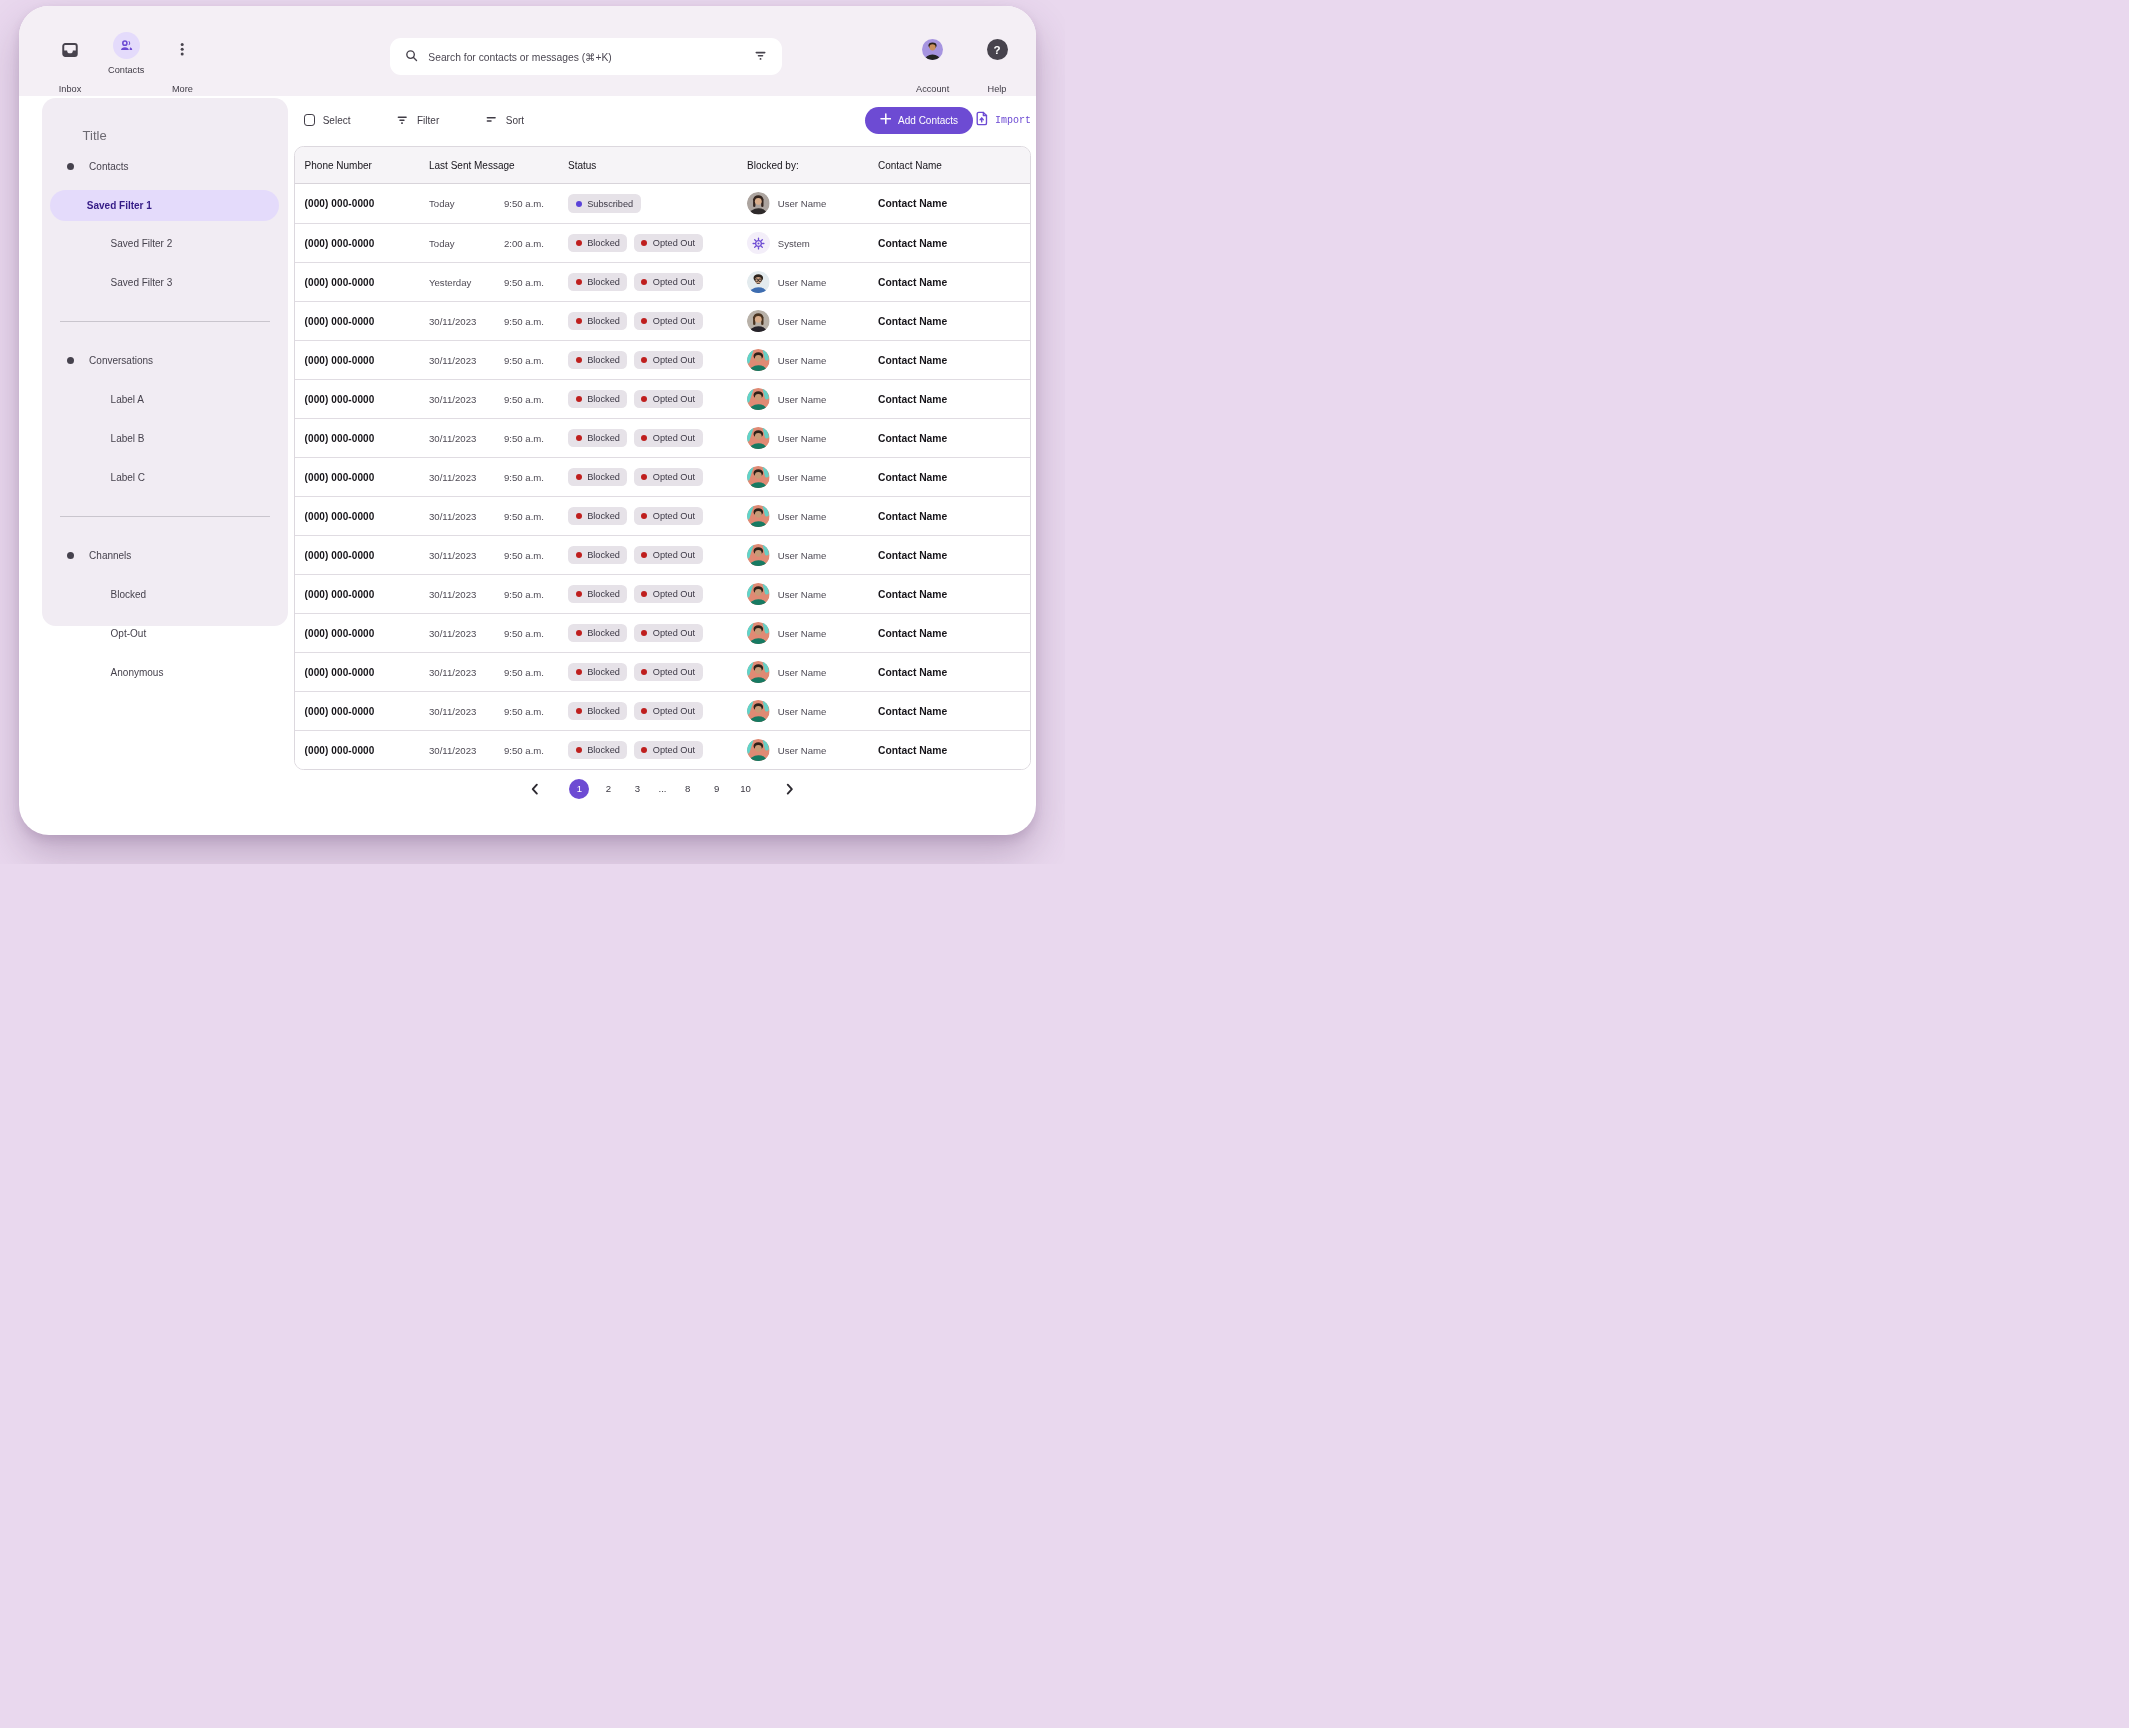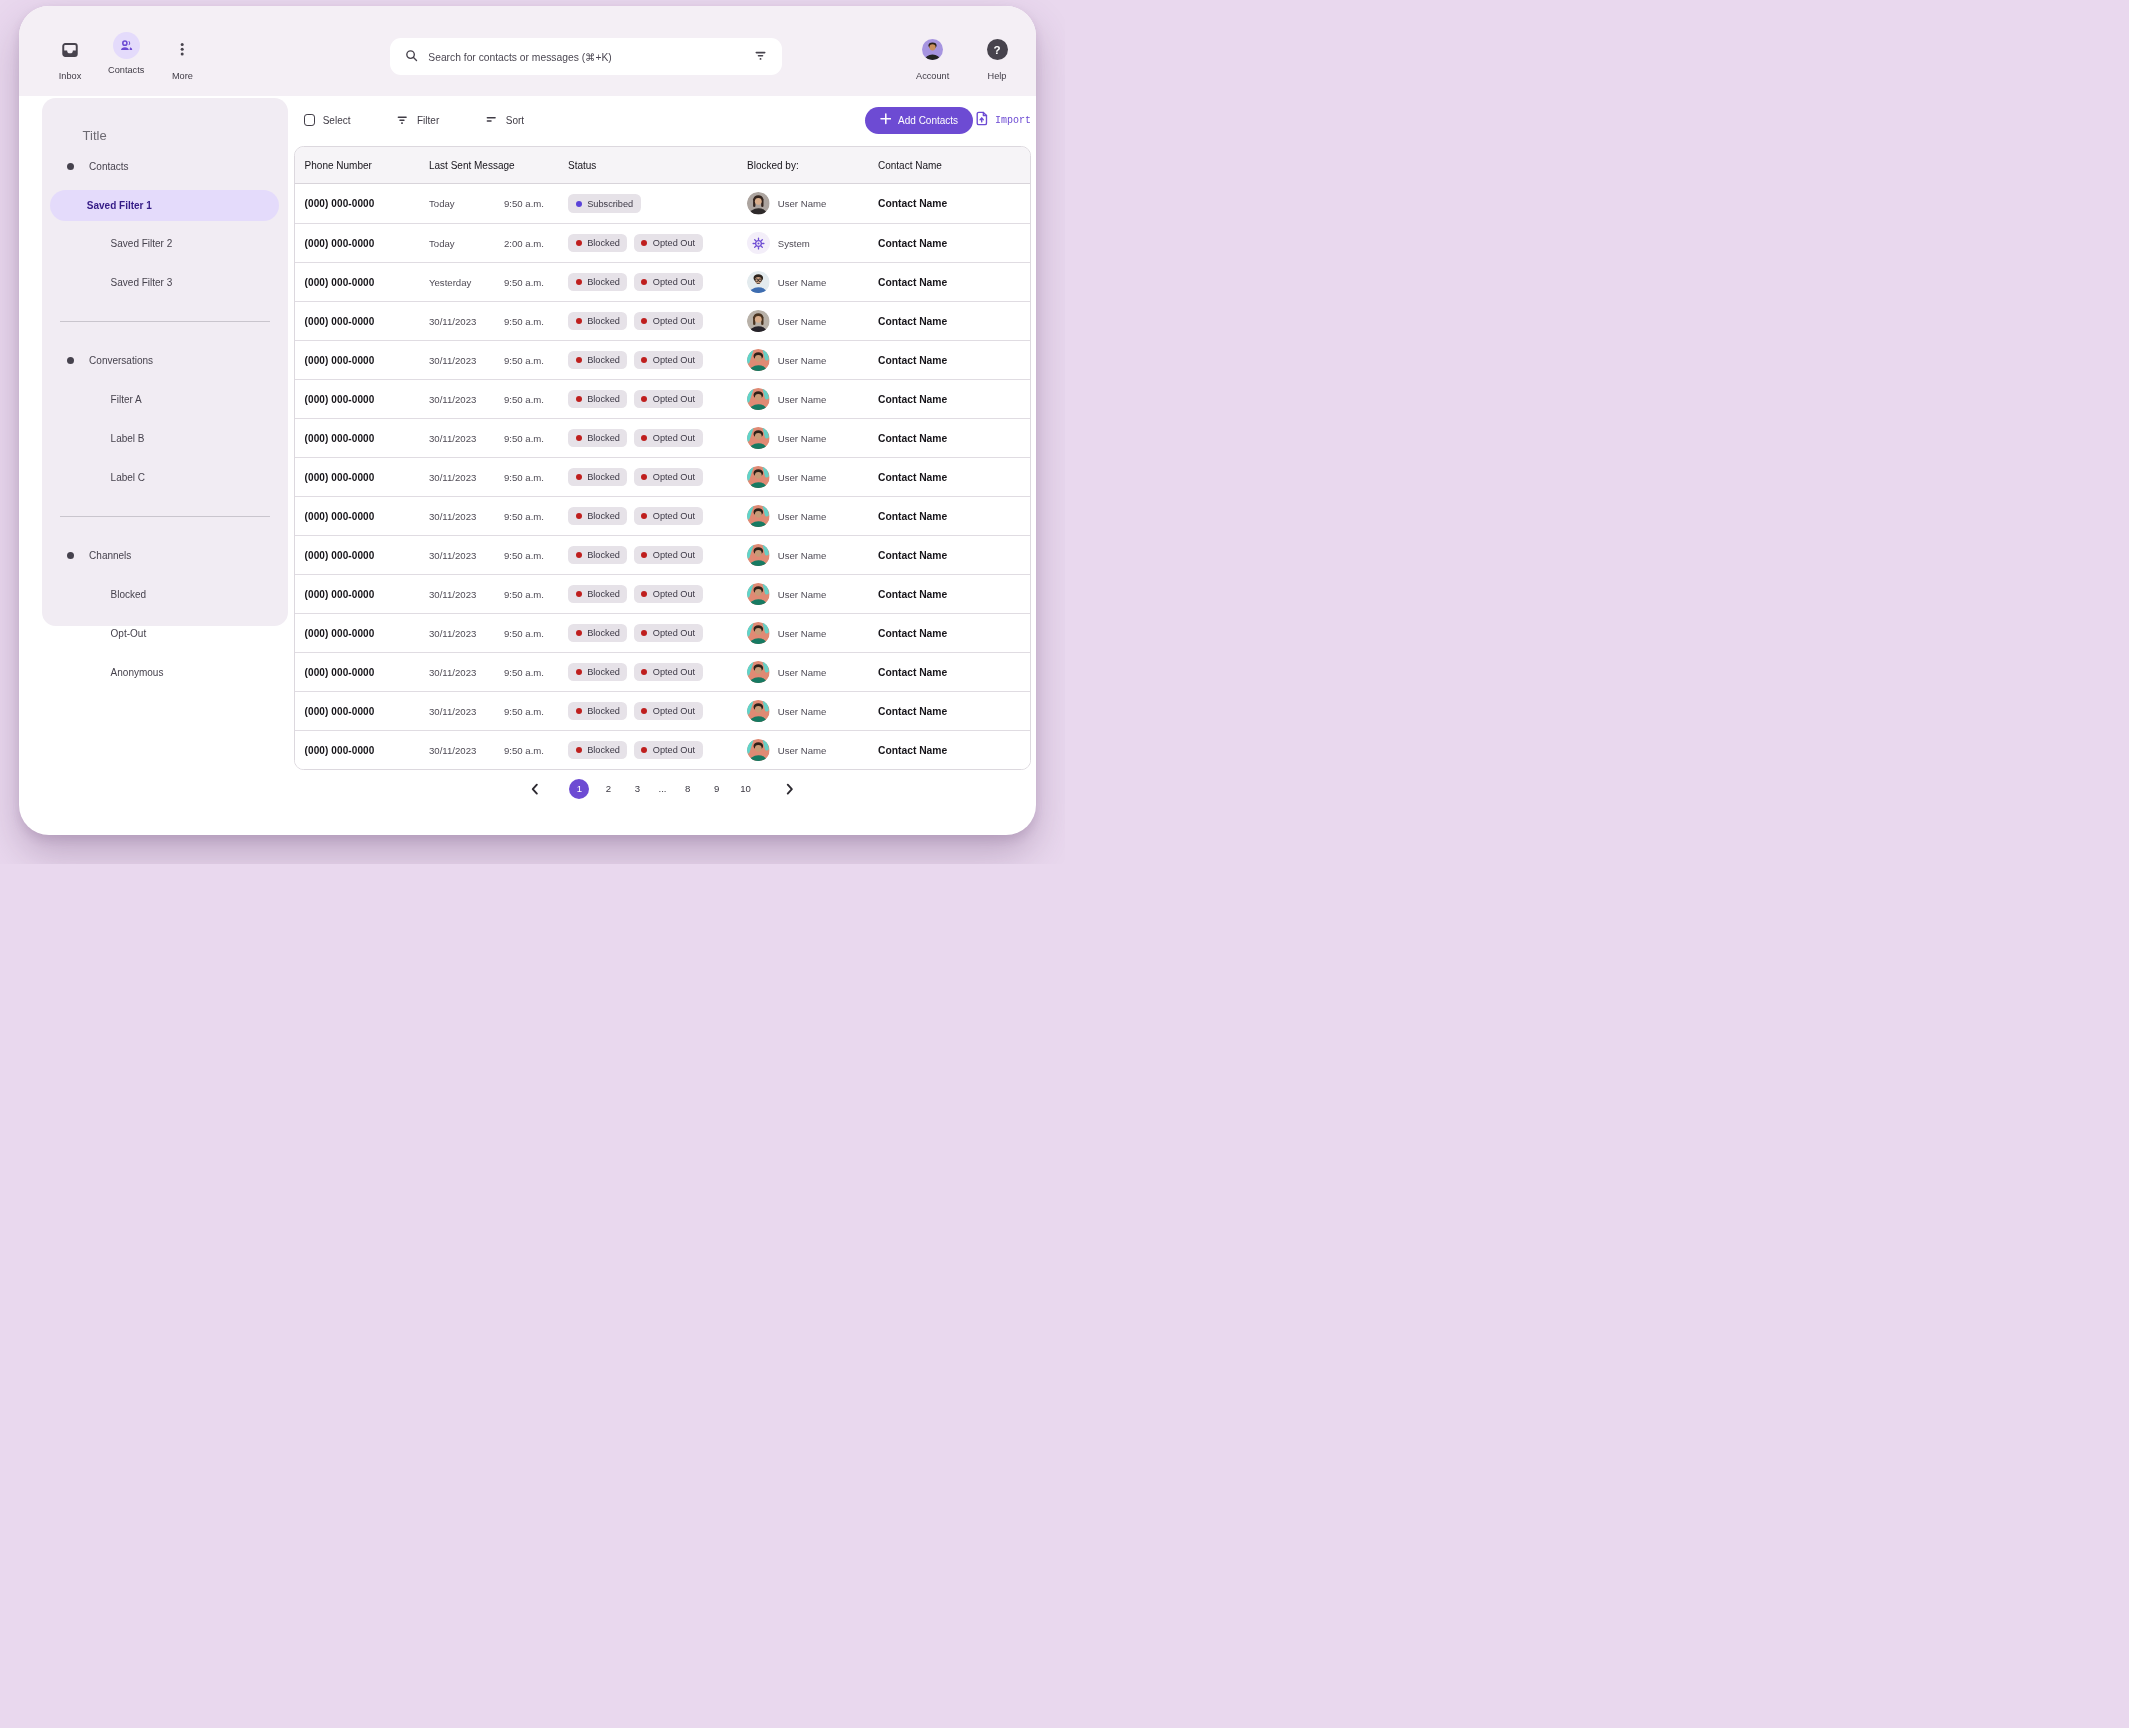--- a/index.html
+++ b/index.html
@@ -25,21 +25,21 @@
   .nav-item {
     display:flex; flex-direction:column; align-items:center; justify-content:flex-start;
     padding-top:30px; min-width:48px; cursor:pointer;
   }
   .nav-ico { height:27px; display:flex; align-items:center; justify-content:center; }
   .nav-ico.circle {
     width:27px; border-radius:50%; background:var(--accent-light,#e4dbfb);
     margin-top:-4.1px; height:27px;
   }
   .nav-item.active-tab .nav-ico { margin-bottom:4.1px; }
-  .nav-lbl { font-size:9.2px; color:#3f3b45; margin-top:8px; }
+  .nav-lbl { font-size:9.2px; color:#3f3b45; margin-top:21px; }
   .nav-item.active-tab .nav-lbl { margin-top:1.4px; }
   .gsearch {
     position:absolute; left:371px; top:32px; width:392px; height:37px;
     background:#ffffff; border-radius:11px; display:flex; align-items:center;
     padding:0 13.7px; gap:9.6px; cursor:text;
   }
   .gsearch .ph { font-size:10.3px; color:#4b4752; flex:1; }
   .help-circle {
     width:21px; height:21px; border-radius:50%; background:#47434d; color:#fff;
     display:flex; align-items:center; justify-content:center; font-size:11.6px; font-weight:bold;
@@ -214,21 +214,21 @@
         </div>
         <div class="side-item">
           <span>Saved Filter 3</span>
         </div>
         <div class="side-divider"></div>
         <div class="side-item section">
           <span class="bullet"></span>
           <span>Conversations</span>
         </div>
         <div class="side-item">
-          <span>Filter A</span>
+          <span>Label A</span>
         </div>
         <div class="side-item">
           <span>Label B</span>
         </div>
         <div class="side-item">
           <span>Label C</span>
         </div>
         <div class="side-divider"></div>
         <div class="side-item section">
           <span class="bullet"></span>

